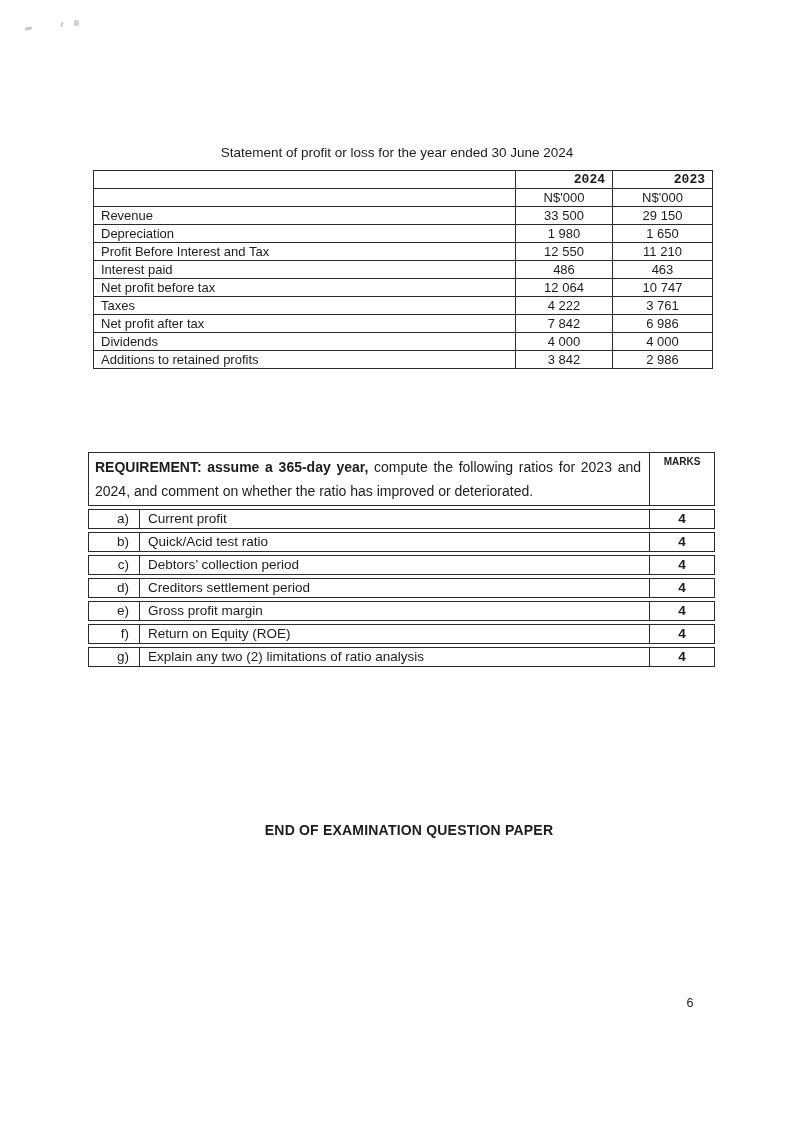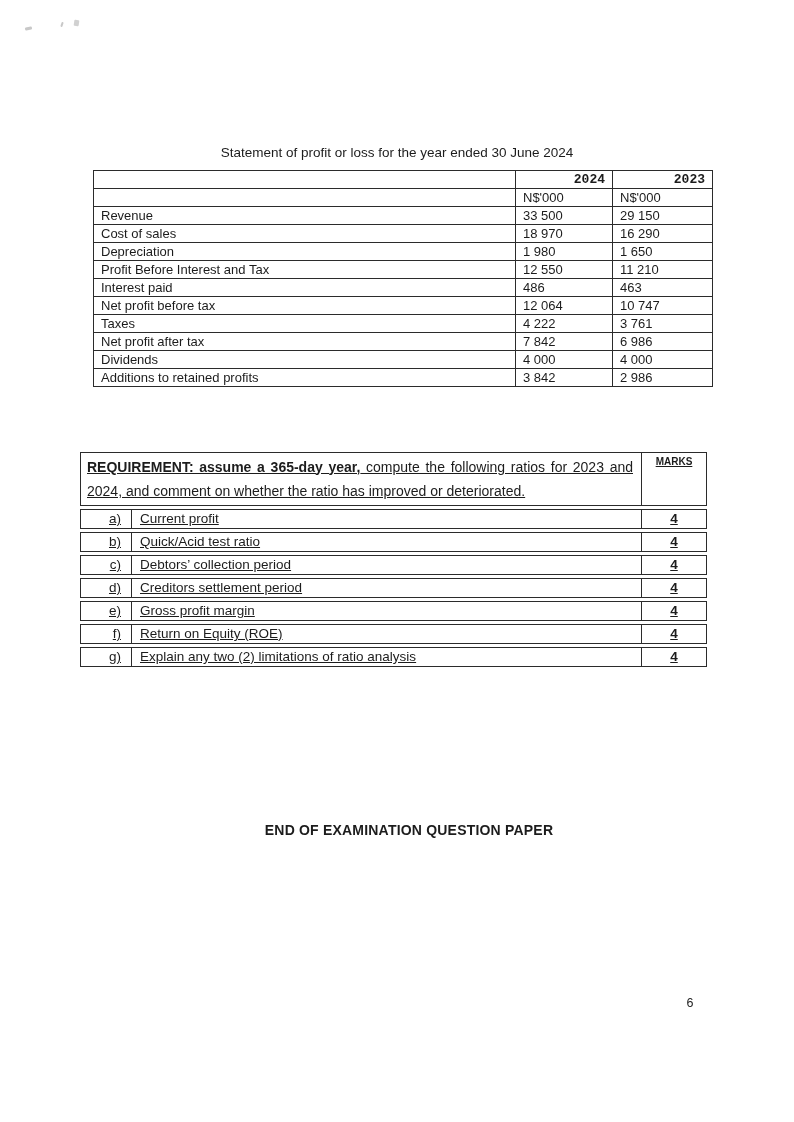--- a/index.html
+++ b/index.html
@@ -40,34 +40,33 @@
   table.pl td {
     border: 1.4px solid #2b2b2b;
     height: 18px;
     padding: 0 7px;
     overflow: hidden;
     white-space: nowrap;
   }
   table.pl col.c-label { width: 422px; }
   table.pl col.c-2024  { width: 97px; }
   table.pl col.c-2023  { width: 100px; }
-  table.pl td.num { text-align: left; }
+  table.pl td.num { text-align: center; }
   table.pl td.year { text-align: right; font-weight: bold; font-family: Liberation Mono, monospace; }
 
   
   table.req {
     position: absolute;
-    left: 80px; top: 452px;
+    left: 88px; top: 452px;
     width: 627px;
     border-collapse: separate;
     border-spacing: 0 3.5px;
     table-layout: fixed;
     font-size: 13.5px;
     margin-top: -3.5px;
-    text-decoration: underline;
   }
   table.req col.c-letter { width: 52px; }
   table.req col.c-item   { width: 510px; }
   table.req col.c-marks  { width: 65px; }
   table.req td { border: 1.4px solid #2b2b2b; padding: 0 8px; }
   table.req td.no-left { border-left: none; }
   table.req td.req-header {
     height: 48px;
     font-size: 14px;
     text-align: justify;
@@ -132,25 +131,20 @@
         <td></td>
         <td class="num">N$'000</td>
         <td class="num">N$'000</td>
       </tr>
       <tr>
         <td>Revenue</td>
         <td class="num">33 500</td>
         <td class="num">29 150</td>
       </tr>
       <tr>
-        <td>Cost of sales</td>
-        <td class="num">18 970</td>
-        <td class="num">16 290</td>
-      </tr>
-      <tr>
         <td>Depreciation</td>
         <td class="num">1 980</td>
         <td class="num">1 650</td>
       </tr>
       <tr>
         <td>Profit Before Interest and Tax</td>
         <td class="num">12 550</td>
         <td class="num">11 210</td>
       </tr>
       <tr>

